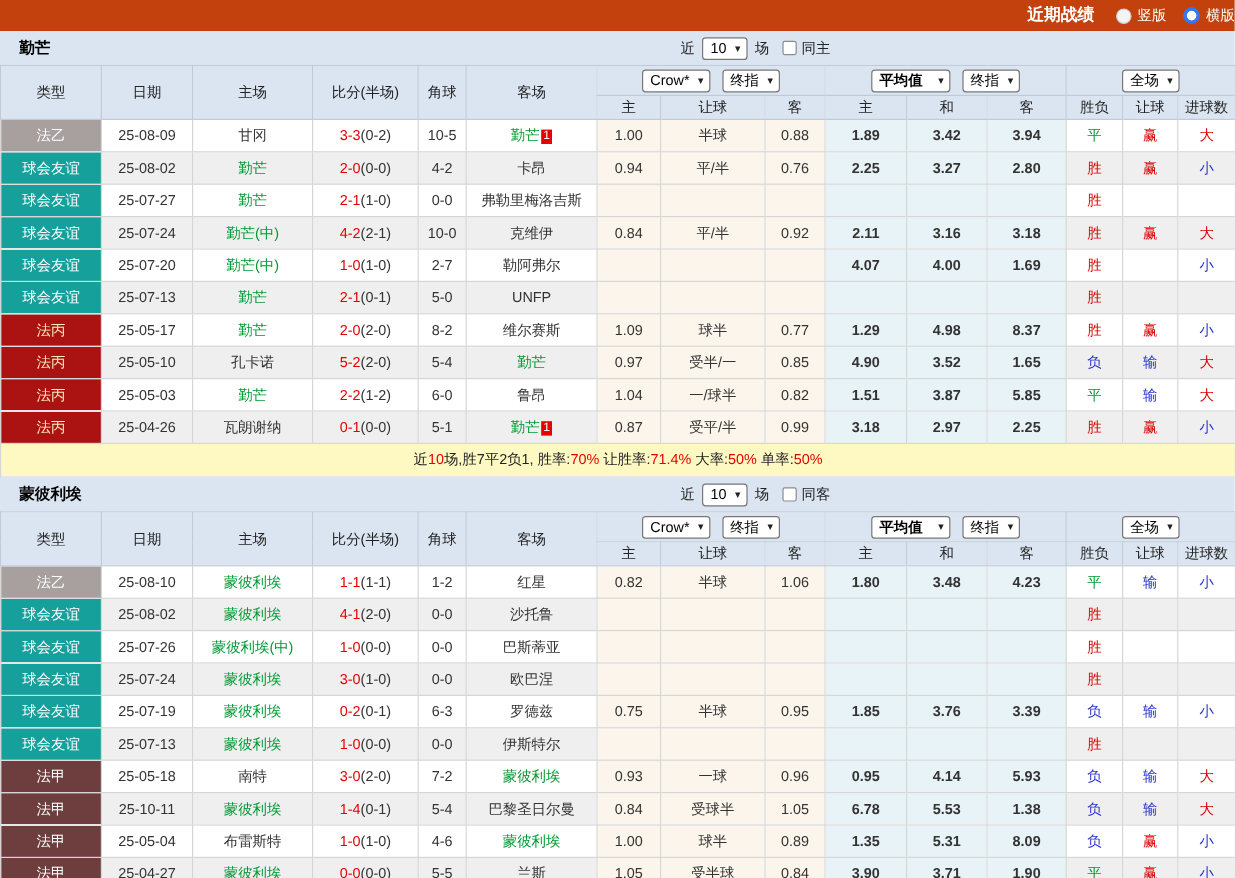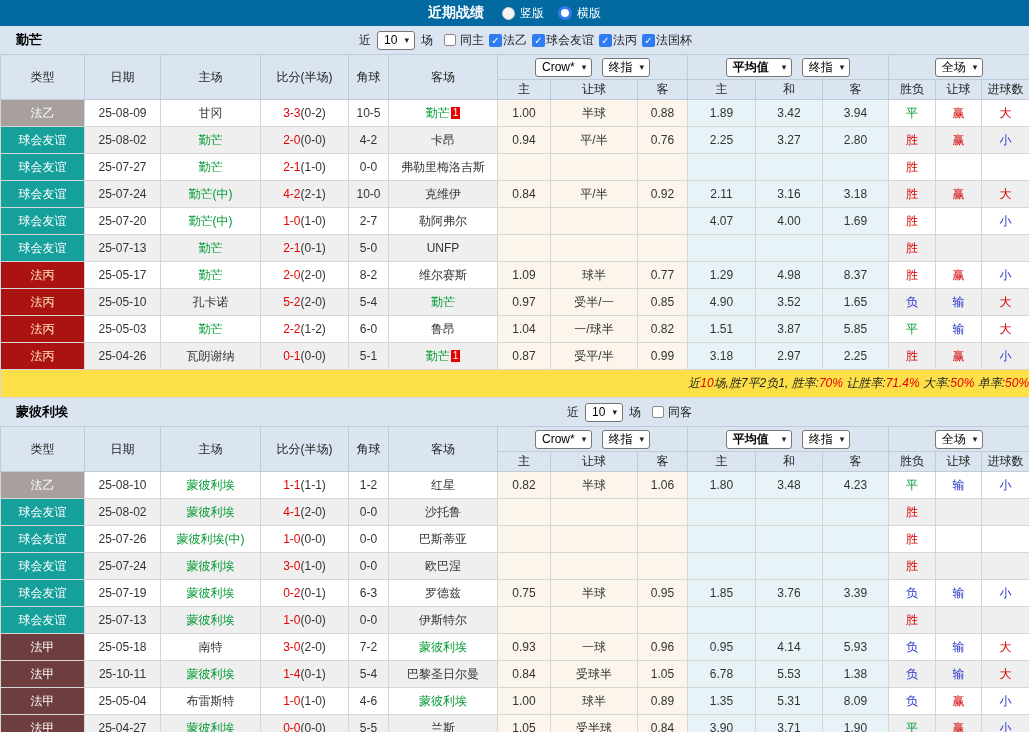--- a/index.html
+++ b/index.html
@@ -1,19 +1,19 @@
 <!DOCTYPE html>
 <html><head>
 <meta charset="utf-8">
 <style>
   html,body { margin:0; padding:0; background:#fff; }
   body { width:1029px; font-family:"Liberation Sans","DejaVu Sans",sans-serif; font-size:12px; color:#333; }
 
   
-  .titlebar { height:26px; background:#0369a1; color:#fff; display:flex; align-items:center; justify-content:center; gap:14px; }
+  .titlebar { height:26px; background:#c2410c; color:#fff; display:flex; align-items:center; justify-content:flex-end; gap:14px; }
   .titlebar .title { font-weight:bold; font-size:14px; margin-right:4px; }
   .radio-wrap { display:inline-flex; align-items:center; gap:5px; cursor:default; }
   .radio { display:inline-block; border-radius:50%; box-sizing:border-box; }
   .radio.unchecked { width:13px; height:13px; background:#f4f4f4; border:1px solid #cfcfcf; }
   .radio.checked { width:14px; height:14px; background:#fff; border:3.5px solid #3577f2; }
 
   
   .filter-row { height:28px; background:#dbe5f1; display:flex; align-items:center; padding-left:16px; }
   .team-name { font-weight:bold; font-size:13px; color:#000; }
   .filter-controls { margin-left:auto; margin-right:337px; display:flex; align-items:center; white-space:nowrap; color:#222; }
@@ -30,23 +30,23 @@
   .sel.wide { gap:13px;font-weight:bold; }
 
   
   table { border-collapse:collapse; table-layout:fixed; width:1029px; }
   th, td { border:1px solid #d6d6d6; padding:0; text-align:center; font-weight:normal; overflow:hidden; white-space:nowrap; font-size:12px; }
   thead th { background:#dbe5f1; border-color:#c0cbd9; height:19px; color:#222; }
   thead tr.group-row th { height:24px; }
   tbody td { height:26px; background:#fff; }
   tbody tr.even td { background:#efefef; }
   tbody td.oddsbg { background:#fcf5ec !important; }
-  tbody td.avgbg  { background:#e8f3f7 !important; }
+  tbody td.avgbg  { background:#e8f3f7 !important;font-weight:bold; }
   tbody td.type { font-size:12px; }
-  tfoot td { height:27px; background:#fde047; border:1px solid #d6d6d6; text-align:right; color:#222;font-style:italic; }
+  tfoot td { height:27px; background:#fef9c3; border:1px solid #d6d6d6; text-align:center; color:#222; }
 
   .sc { color:#e60000; }
   .half { color:#333; }
   .green { color:#009933; }
   .badge { display:inline-block; background:#e60000; color:#fff; font-size:10px; line-height:12px; padding:0 2px; margin-left:1px; vertical-align:1px; }
   .r { color:#d60000; }
   .b { color:#2633cc; }
   .g { color:#009933; }
   .red { color:#e60000; }
 </style>
@@ -70,21 +70,20 @@
     <span class="team-name">勤芒</span>
     <span class="filter-controls">
       <span class="lbl">近</span>
       <span class="sel">
           <span>10</span>
           <span class="arrow">▾</span>
         </span>
       <span class="lbl">场</span>
       <span class="cb unchecked"></span>
       <span class="cb-label">同主</span>
-      <span><span class="cb checked"></span><span class="cb-label">法乙</span><span class="cb checked"></span><span class="cb-label">球会友谊</span><span class="cb checked"></span><span class="cb-label">法丙</span><span class="cb checked"></span><span class="cb-label">法国杯</span></span>
     </span>
   </div>
   <table>
     <colgroup>
       <col style="width:84px">
         <col style="width:76px">
         <col style="width:100px">
         <col style="width:88px">
         <col style="width:40px">
         <col style="width:109px">

